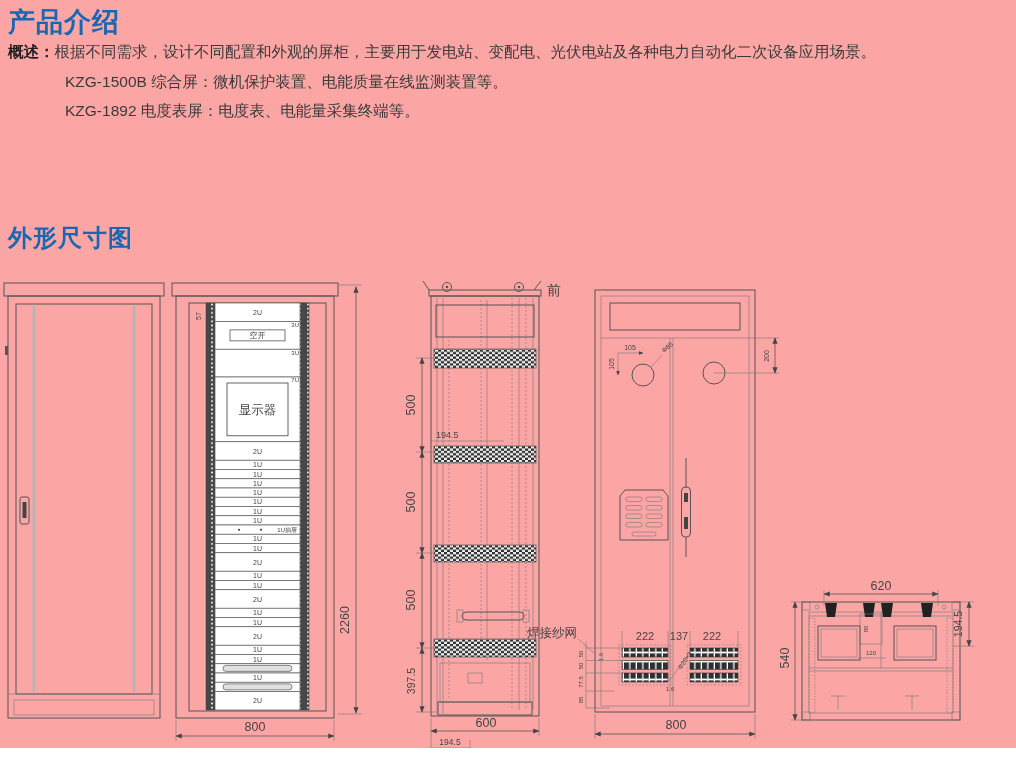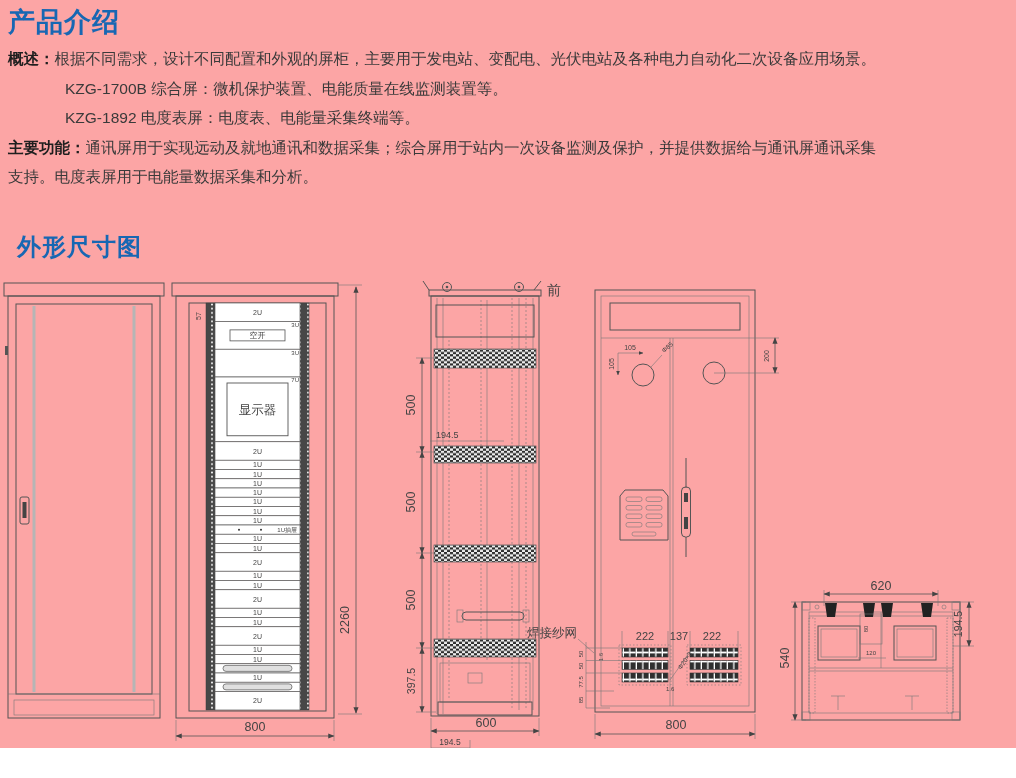--- a/index.html
+++ b/index.html
@@ -1,24 +1,24 @@
 <!DOCTYPE html>
 <html><head>
 <meta charset="utf-8">
 <style>
   html,body{margin:0;padding:0;background:#fff;}
   .page{position:relative;width:1016px;height:748px;background:#fca5a5;overflow:hidden;
         font-family:"Liberation Sans","DejaVu Sans",sans-serif;color:#3a3a3a;}
   .title{position:absolute;left:8px;top:4px;margin:0;font-size:27px;font-weight:600;letter-spacing:1px;}
   .accent{color:#1767b3;}
-  .intro{position:absolute;left:8px;top:44px;width:1004px;font-size:15.5px;line-height:29.5px;}
+  .intro{position:absolute;left:8px;top:37px;width:1004px;font-size:15.5px;line-height:29.5px;}
   .intro p{margin:0;}
   .intro b{color:#1f1f1f;}
   .indent{padding-left:57px;}
-  .sec-title{position:absolute;left:8px;top:222px;margin:9px;font-size:24px;font-weight:600;letter-spacing:1px;}
+  .sec-title{position:absolute;left:8px;top:222px;margin:0;font-size:24px;font-weight:600;letter-spacing:1px;}
   svg{position:absolute;left:0;top:260px;}
   svg text{font-family:"Liberation Sans","DejaVu Sans",sans-serif;fill:#444;}
   .ln{stroke:#555;fill:none;stroke-width:1;}
   .thin{stroke:#777;fill:none;stroke-width:0.6;}
   .dim{font-size:12.5px;}
   .dimM{font-size:9px;}
   .dimS{font-size:7px;}
   .dimT{font-size:6px;}
   .cap{font-size:15px;letter-spacing:2px;}
   .dl{stroke:#555;stroke-width:0.8;fill:none;}
@@ -26,23 +26,22 @@
 </style>
 </head>
 <body>
 
 <div class="page">
 
   <h1 class="title accent" style="color: rgb(23, 103, 179);">产品介绍</h1>
 
   <div class="intro">
     <p><b>概述：</b><span>根据不同需求，设计不同配置和外观的屏柜，主要用于发电站、变配电、光伏电站及各种电力自动化二次设备应用场景。</span></p>
-    <p class="indent"><span>KZG-1700B 综合屏：微机保护装置、电能质量在线监测装置等。</span></p>
+    <p class="indent"><span>KZG-1500B 综合屏：微机保护装置、电能质量在线监测装置等。</span></p>
     <p class="indent"><span>KZG-1892 电度表屏：电度表、电能量采集终端等。</span></p>
-    <p><b>主要功能：</b><span>通讯屏用于实现远动及就地通讯和数据采集；综合屏用于站内一次设备监测及保护，并提供数据给与通讯屏通讯采集</span><br><span>支持。电度表屏用于电能量数据采集和分析。</span></p>
   </div>
 
   <h2 class="sec-title accent" style="color: rgb(23, 103, 179);">外形尺寸图</h2>
 
   <svg width="1016" height="518" viewBox="0 260 1016 518">
     <defs>
       <marker id="ah" viewBox="0 0 10 10" refX="9" refY="5" markerWidth="8" markerHeight="8" orient="auto-start-reverse">
         <path d="M0 1 L10 5 L0 9 z" fill="#444"></path>
       </marker>
       <pattern id="railPat" width="8" height="4.2" patternUnits="userSpaceOnUse">

